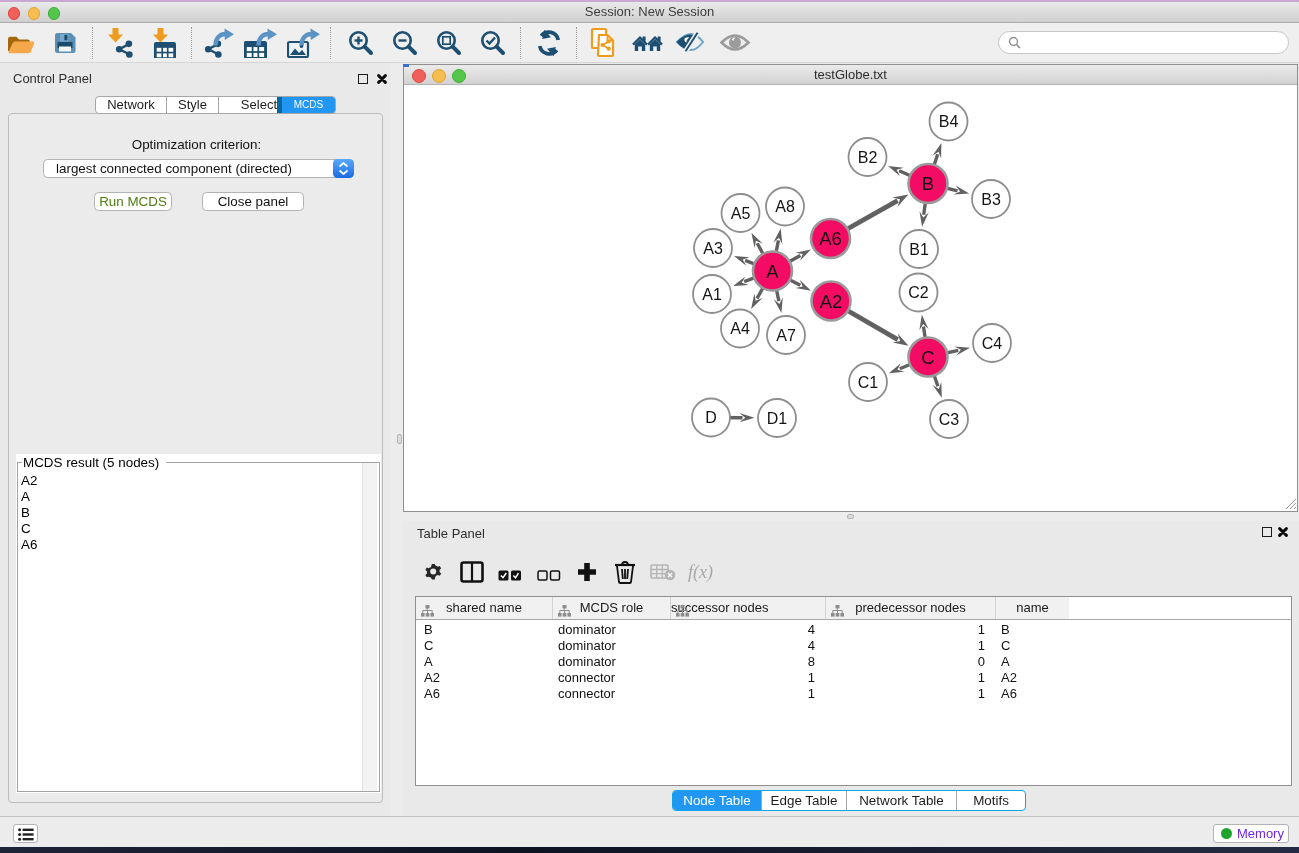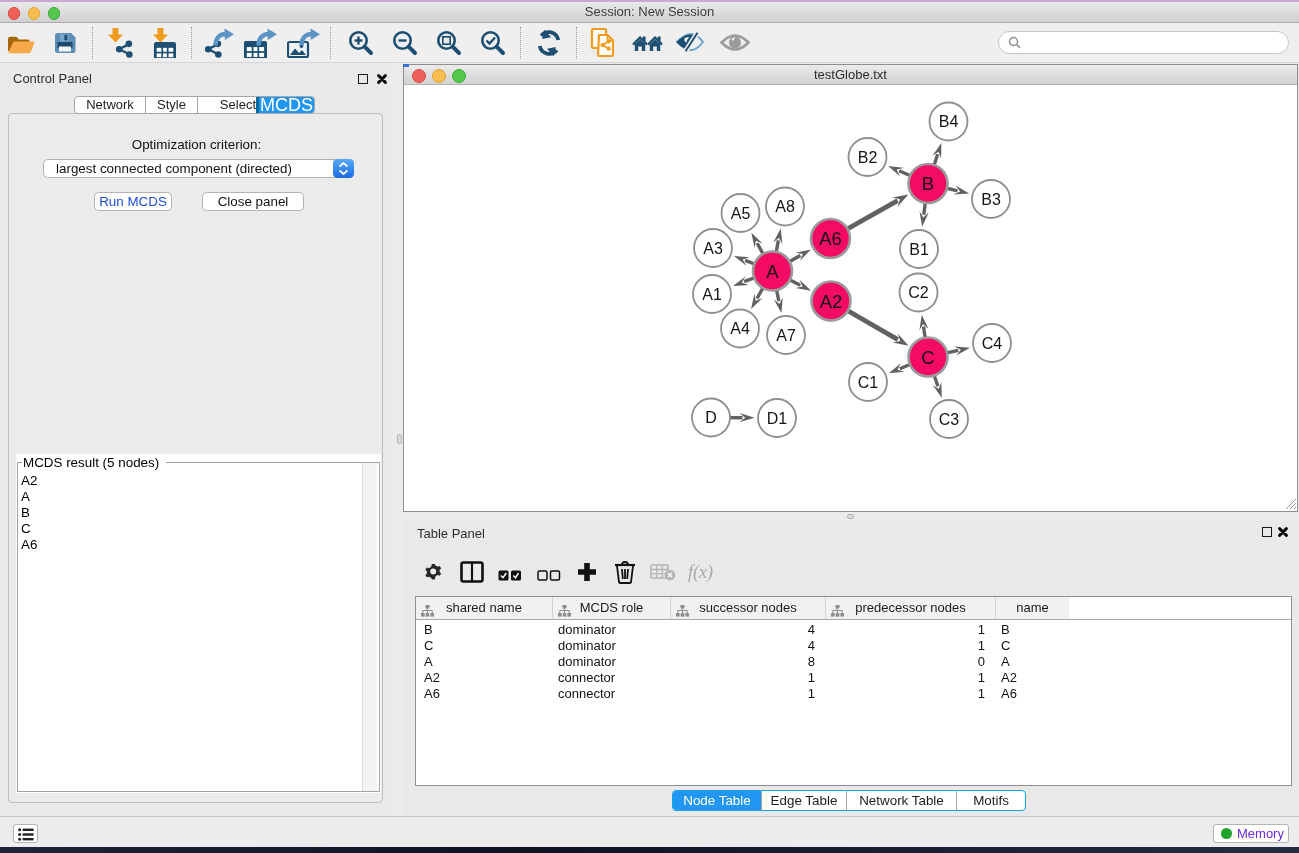--- a/index.html
+++ b/index.html
@@ -169,36 +169,36 @@
       </svg>
     </div>
 
 <div style="position:absolute;left:0px;top:63px;width:391px;height:753px;background:#e9e9e9"></div>
 <div style="position:absolute;left:13px;top:71px;font-size:13px;color:#2e2e2e;font-family:'Liberation Sans',sans-serif;">Control Panel</div>
 <div style="position:absolute;left:358px;top:74px;width:8px;height:8px;border:1.5px solid #1a1a1a"></div>
     <svg width="10" height="10" viewBox="0 0 10 10" style="position:absolute;left:376.5px;top:74px">
       <path d="M1.6 1.6 L8.4 8.4 M8.4 1.6 L1.6 8.4" stroke="#0a0a0a" stroke-width="2.9" stroke-linecap="round"></path>
     </svg>
 <div style="position:absolute;left:8px;top:113px;width:373px;height:688px;background:#ebebeb;border:1px solid #bdbdbd;border-radius:4px"></div>
-<div style="position:absolute;left:74px;top:96px;height:16px;display:flex;border:1px solid #a6a6a6;border-radius:4px;overflow:hidden;background:#fff">
+<div style="position:absolute;left:95px;top:96px;height:16px;display:flex;border:1px solid #a6a6a6;border-radius:4px;overflow:hidden;background:#fff">
       <div style="width:70px;height:16px;line-height:16px;text-align:center;color:#1c1c1c;font-size:13px;font-family:'Liberation Sans',sans-serif;box-sizing:border-box">Network</div>
       <div style="width:52px;height:16px;line-height:16px;text-align:center;color:#1c1c1c;border-left:1px solid #a6a6a6;font-size:13px;font-family:'Liberation Sans',sans-serif;box-sizing:border-box">Style</div>
       <div style="width:59px;height:16px;line-height:16px;text-align:right;color:#1c1c1c;border-left:1px solid #a6a6a6;font-size:13px;font-family:'Liberation Sans',sans-serif;box-sizing:border-box">Select</div>
-      <div style="width:58px;height:28px;line-height:16px;text-align:center;background:#2196f3;color:#fff;border-left:3px solid #0369a1;font-size:18px;font-family:'Liberation Sans',sans-serif;box-sizing:border-box">MCDS</div>
+      <div style="width:58px;height:28px;line-height:16px;text-align:center;background:#2196f3;color:#fff;border-left:5px solid #0369a1;font-size:10px;font-family:'Liberation Sans',sans-serif;box-sizing:border-box">MCDS</div>
     </div>
 <div style="position:absolute;left:0px;top:137px;width:393px;text-align:center;font-size:13.4px;color:#111;font-family:'Liberation Sans',sans-serif;">Optimization criterion:</div>
 <div style="position:absolute;left:43px;top:159px;width:311px;height:19px;background:#fff;border:1px solid #b3b3b3;border-radius:4.5px;box-sizing:border-box">
   <div style="position:absolute;left:12px;top:0;height:17px;line-height:17px;font-size:13.4px;color:#111;font-family:'Liberation Sans',sans-serif;">largest connected component (directed)</div>
   <div style="position:absolute;right:-1px;top:-1px;width:21px;height:19px;border-radius:4.5px;background:linear-gradient(#57aafb,#1b6be2)">
     <svg width="11" height="13" viewBox="0 0 11 13" style="position:absolute;left:5px;top:3px">
           <path d="M1.5 4.5 L5.5 1 L9.5 4.5 M1.5 8.5 L5.5 12 L9.5 8.5" fill="none" stroke="#fff" stroke-width="1.7"></path>
         </svg>
   </div>
 </div>
-<div style="position:absolute;left:94px;top:192px;width:78px;height:19px;background:#fff;border:1px solid #b3b3b3;border-radius:4.5px;box-sizing:border-box;text-align:center;line-height:17px;font-size:13.4px;color:#1d4ed8;font-family:'Liberation Sans',sans-serif;">Run MCDS</div>
+<div style="position:absolute;left:94px;top:192px;width:78px;height:19px;background:#fff;border:1px solid #b3b3b3;border-radius:4.5px;box-sizing:border-box;text-align:center;line-height:17px;font-size:13.4px;color:#4d7c0f;font-family:'Liberation Sans',sans-serif;">Run MCDS</div>
 <div style="position:absolute;left:202px;top:192px;width:102px;height:19px;background:#fff;border:1px solid #b3b3b3;border-radius:4.5px;box-sizing:border-box;text-align:center;line-height:17px;font-size:13.4px;color:#111;font-family:'Liberation Sans',sans-serif;">Close panel</div>
 <div style="position:absolute;left:16px;top:454px;width:365px;height:339px;background:#fff"></div>
 <div style="position:absolute;left:17px;top:462px;width:363px;height:330px;border:1px solid #a3a3a3;border-top:0;box-sizing:border-box"></div>
 <div style="position:absolute;left:17px;top:462px;width:5px;height:1px;background:#a3a3a3"></div>
 <div style="position:absolute;left:166px;top:462px;width:214px;height:1px;background:#a3a3a3"></div>
 <div style="position:absolute;left:23px;top:455px;font-size:13.4px;color:#000;font-family:'Liberation Sans',sans-serif;">MCDS result (5 nodes)</div>
 <div style="position:absolute;left:362px;top:463px;width:15px;height:328px;background:#f3f3f3;border-left:1px solid #e0e0e0;box-sizing:border-box"></div>
 <div style="position:absolute;left:21px;top:473px;font-size:13.4px;line-height:16px;color:#000;font-family:'Liberation Sans',sans-serif;">A2<br>A<br>B<br>C<br>A6</div>
   <div style="position:absolute;left:391px;top:63px;width:12px;height:753px;background:#ececec"></div>
   <div style="position:absolute;left:397px;top:434px;width:5px;height:10px;border:1px solid #b5b5b5;border-radius:2px;background:#dcdcdc;box-sizing:border-box"></div>
@@ -370,21 +370,21 @@
         </svg></span>shared name</div>
     <div style="position:absolute;left:552px;top:597px;width:118px;height:22px;background:#f1f1f1;border-left:1px solid #d2d2d2;box-sizing:border-box;text-align:center;line-height:22px;font-size:13px;color:#1a1a1a;font-family:'Liberation Sans',sans-serif;"><span style="position:absolute;left:5px;top:5px"><svg width="13" height="12" viewBox="0 0 13 12">
           <g fill="#8d8d8d">
             <rect x="4.5" y="0" width="4" height="3.4"></rect>
             <rect x="0" y="8" width="3.6" height="3.6"></rect>
             <rect x="4.7" y="8" width="3.6" height="3.6"></rect>
             <rect x="9.4" y="8" width="3.6" height="3.6"></rect>
             <path d="M6.2 3v2.5 M1.8 8V5.5h9.4V8 M6.5 5.5V8" stroke="#8d8d8d" stroke-width="1" fill="none"></path>
           </g>
         </svg></span>MCDS role</div>
-    <div style="position:absolute;left:670px;top:597px;width:155px;height:22px;background:#f1f1f1;border-left:1px solid #d2d2d2;box-sizing:border-box;text-align:center;line-height:22px;font-size:13px;color:#1a1a1a;font-family:'Liberation Sans',sans-serif;"><span style="position:absolute;left:5px;top:5px"><svg width="13" height="12" viewBox="0 0 13 12">
+    <div style="position:absolute;left:670px;top:597px;width:155px;height:22px;background:#f1f1f1;border-left:1px solid #d2d2d2;box-sizing:border-box;line-height:22px;font-size:13px;color:#1a1a1a;font-family:'Liberation Sans',sans-serif;"><span style="position:absolute;left:5px;top:5px"><svg width="13" height="12" viewBox="0 0 13 12">
           <g fill="#8d8d8d">
             <rect x="4.5" y="0" width="4" height="3.4"></rect>
             <rect x="0" y="8" width="3.6" height="3.6"></rect>
             <rect x="4.7" y="8" width="3.6" height="3.6"></rect>
             <rect x="9.4" y="8" width="3.6" height="3.6"></rect>
             <path d="M6.2 3v2.5 M1.8 8V5.5h9.4V8 M6.5 5.5V8" stroke="#8d8d8d" stroke-width="1" fill="none"></path>
           </g>
         </svg></span>successor nodes</div>
     <div style="position:absolute;left:825px;top:597px;width:170px;height:22px;background:#f1f1f1;border-left:1px solid #d2d2d2;box-sizing:border-box;text-align:center;line-height:22px;font-size:13px;color:#1a1a1a;font-family:'Liberation Sans',sans-serif;"><span style="position:absolute;left:5px;top:5px"><svg width="13" height="12" viewBox="0 0 13 12">
           <g fill="#8d8d8d">

